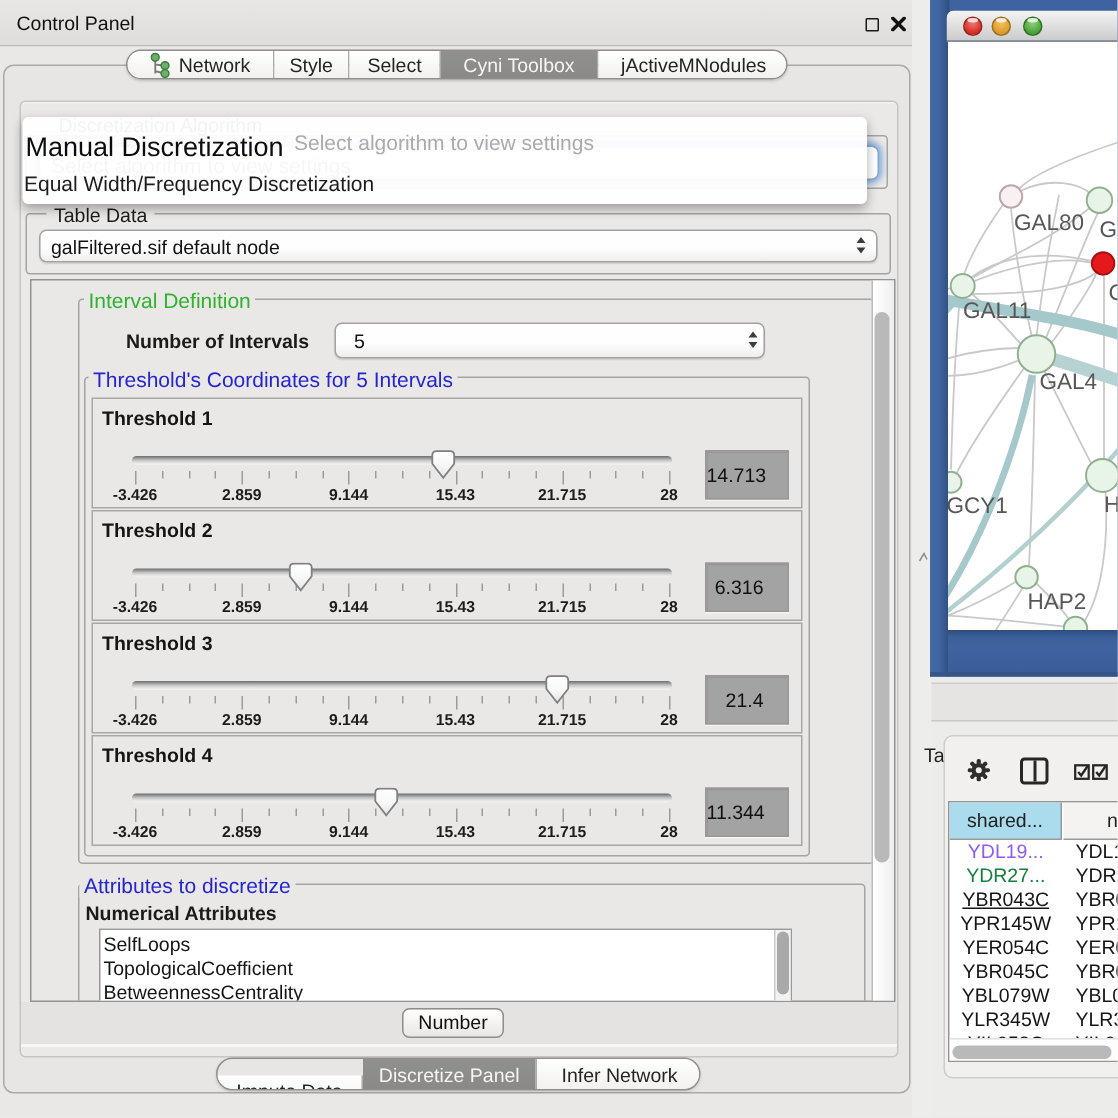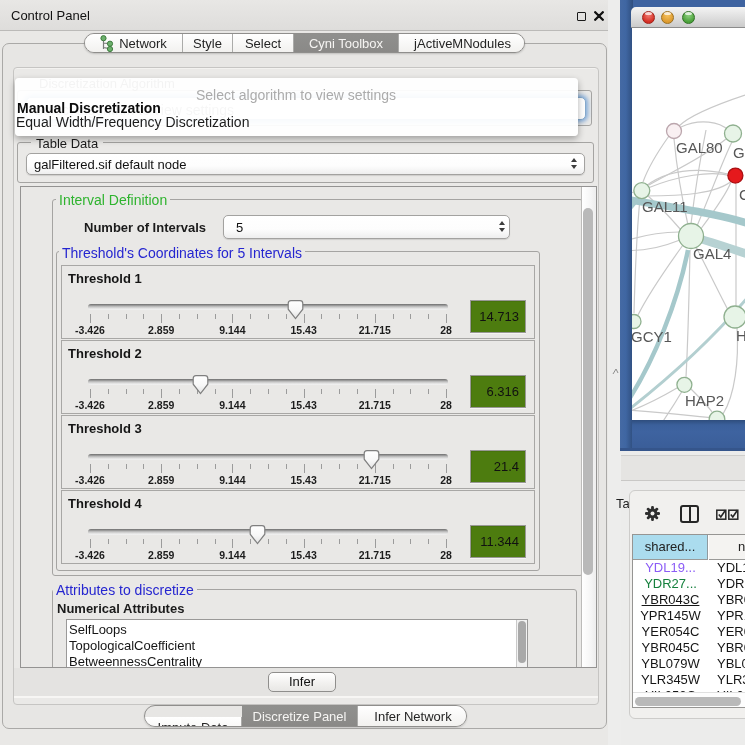--- a/index.html
+++ b/index.html
@@ -1,21 +1,21 @@
 <!DOCTYPE html>
 <html><head><meta charset="utf-8"><style>
 html,body{margin:0;padding:0;}
 body{width:745px;height:745px;overflow:hidden;background:#ececeb;font-family:"Liberation Sans",sans-serif;}
 .abs{position:absolute;}
 .t{font-size:13px;color:#151515;white-space:nowrap;}
 .tblock{border:1px solid #a8a7a5;}
 .track{background:linear-gradient(180deg,#6f6f6f 0,#8c8c8c 18%,#c2c2c2 45%,#e9e9e9 80%,#f2f2f2 100%);border-radius:3px;}
 .tick{width:1px;background:#9b9b9b;}
 .tl{font-size:10.5px;font-weight:bold;color:#1c1c1c;transform:translateX(-50%);white-space:nowrap;}
-.vbox{background:#4d7c0f;border:1px solid #999896;box-shadow:inset 1px 1px 0 rgba(0,0,0,0.07),0 1px 0 #f5f4f2;box-sizing:border-box;font-size:13px;color:#111;text-align:right;padding:8px 6px 0 0;}
+.vbox{background:#a3a3a3;border:1px solid #999896;box-shadow:inset 1px 1px 0 rgba(0,0,0,0.07),0 1px 0 #f5f4f2;box-sizing:border-box;font-size:13px;color:#111;text-align:right;padding:8px 16px 0 0;}
 .combo{background:linear-gradient(180deg,#ffffff 0,#fdfdfd 60%,#eeeeee 100%);border:1px solid #a3a2a0;border-radius:5px;box-sizing:border-box;box-shadow:0 1px 1px rgba(0,0,0,0.12);}
 .cArrow{width:0;height:0;border-left:3.5px solid transparent;border-right:3.5px solid transparent;}
 .seg{position:absolute;top:0;height:100%;box-sizing:border-box;display:flex;align-items:center;justify-content:center;font-size:13px;color:#242424;background:linear-gradient(180deg,#ffffff,#f2f1ef);border-right:1px solid #ababa9;}
 .seg.sel{background:linear-gradient(180deg,#90908e,#8a8987);color:#f6f5f3;}
 </style></head><body>
 <div class="abs" style="left:0px;top:0px;width:608px;height:30px;background:linear-gradient(180deg,#e8e7e5,#dedddb);border-bottom:1px solid #bbbab8;"></div>
 <div class="abs t" style="left:11px;top:8px;color:#111;">Control Panel</div>
 <div class="abs" style="left:577px;top:12px;width:7px;height:7px;border:1.6px solid #1a1a1a;border-radius:1px;background:transparent;"></div>
 <svg class="abs" style="left:594px;top:11px;" width="10" height="10" viewBox="0 0 10 10">
     <path d="M1.2,1.2 L8.8,8.8 M8.8,1.2 L1.2,8.8" stroke="#111" stroke-width="2.3" stroke-linecap="round"></path>
@@ -228,31 +228,31 @@
 <div class="abs" style="left:66px;top:619px;width:462px;height:60px;background:#fff;border:1px solid #9a9998;box-sizing:border-box;"></div>
 <div class="abs t" style="left:69px;top:622px;">SelfLoops</div>
 <div class="abs t" style="left:69px;top:638px;">TopologicalCoefficient</div>
 <div class="abs t" style="left:69px;top:654px;">BetweennessCentrality</div>
 <div class="abs" style="left:516px;top:620px;width:11px;height:58px;background:#f2f2f2;border-left:1px solid #c9c9c9;box-sizing:border-box;"></div>
 <div class="abs" style="left:518px;top:621px;width:8px;height:42px;background:#a9a9a9;border-radius:4px;"></div>
 </div>
   </div>
 <div class="abs" style="left:14px;top:668px;width:584px;height:29px;background:#e4e3e1;"></div>
 <div class="abs" style="left:14px;top:696px;width:584px;height:2px;background:#f7f6f4;"></div>
-<div class="abs" style="left:268px;top:672px;width:68px;height:20px;background:linear-gradient(180deg,#ffffff,#f1f0ee 60%,#e8e7e5);border:1px solid #8f8e8c;border-radius:5px;box-sizing:border-box;text-align:center;font-size:13px;color:#111;line-height:18px;">Infer</div>
+<div class="abs" style="left:268px;top:672px;width:68px;height:20px;background:linear-gradient(180deg,#ffffff,#f1f0ee 60%,#e8e7e5);border:1px solid #8f8e8c;border-radius:5px;box-sizing:border-box;text-align:center;font-size:13px;color:#111;line-height:18px;">Number</div>
 <div class="abs" style="left:144px;top:705px;width:323px;height:22px;border:1px solid #8f8e8c;border-radius:11px;overflow:hidden;box-shadow:0 1px 2px rgba(0,0,0,0.15);box-sizing:border-box;">
 <div class="seg" style="left:0;width:97px;margin-top:11px;">Impute Data</div>
 <div class="seg sel" style="left:97px;width:116px;">Discretize Panel</div>
 <div class="seg" style="left:213px;width:110px;border-right:none;">Infer Network</div>
 </div>
 <div class="abs t" style="left:39px;top:76px;color:#3a3a3a;">Discretization Algorithm</div>
 <div class="abs t" style="left:34px;top:102px;color:#6a6a6a;font-size:14px;">Select algorithm to view settings</div>
 <div class="abs" style="left:15px;top:78px;width:563px;height:58px;background:rgba(255,255,255,0.94);border-radius:4px;box-shadow:0 3px 7px rgba(0,0,0,0.32);"></div>
 <div class="abs t" style="left:196px;top:87px;color:#ababab;font-size:14px;">Select algorithm to view settings</div>
-<div class="abs t" style="left:17px;top:100px;font-weight:bold;color:#0c0c0c;font-size:14px;">Manual Discretization</div>
+<div class="abs t" style="left:17px;top:88px;font-weight:normal;color:#0c0c0c;font-size:18px;">Manual Discretization</div>
 <div class="abs t" style="left:16px;top:114px;color:#1c1c1c;font-size:14px;">Equal Width/Frequency Discretization</div>
 <svg class="abs" style="left:612px;top:368px;" width="8" height="8" viewBox="0 0 8 8">
     <path d="M1,6 L4,1 L6,5" stroke="#8d8d8d" stroke-width="1" fill="none"></path>
   </svg>
 <div class="abs" style="left:620px;top:0px;width:125px;height:451px;background:#3e63a0;"></div>
 <div class="abs" style="left:620px;top:0px;width:13px;height:451px;background:linear-gradient(90deg,#456aa4 0%,#3f66a2 45%,#2f4e7e 100%);"></div>
 <div class="abs" style="left:632px;top:420px;width:113px;height:31px;background:linear-gradient(180deg,#2e4d7d 0,#3b609b 5px,#3e63a0 12px,#3a5d97 100%);"></div>
 <div class="abs" style="left:620px;top:448px;width:125px;height:3px;background:#35558b;"></div>
 <div class="abs" style="left:631px;top:7px;width:114px;height:21px;background:linear-gradient(180deg,#f4f4f4,#cbcbcb);border-bottom:1px solid #8c8c8c;border-radius:5px 0 0 0;box-sizing:border-box;"></div>
 <div class="abs" style="left:641.5px;top:10.5px;width:13px;height:13px;border-radius:50%;background:radial-gradient(circle at 50% 30%, #f07a72 0%, #d42e24 70%);border:1px solid #9d221b;box-sizing:border-box;"></div>

